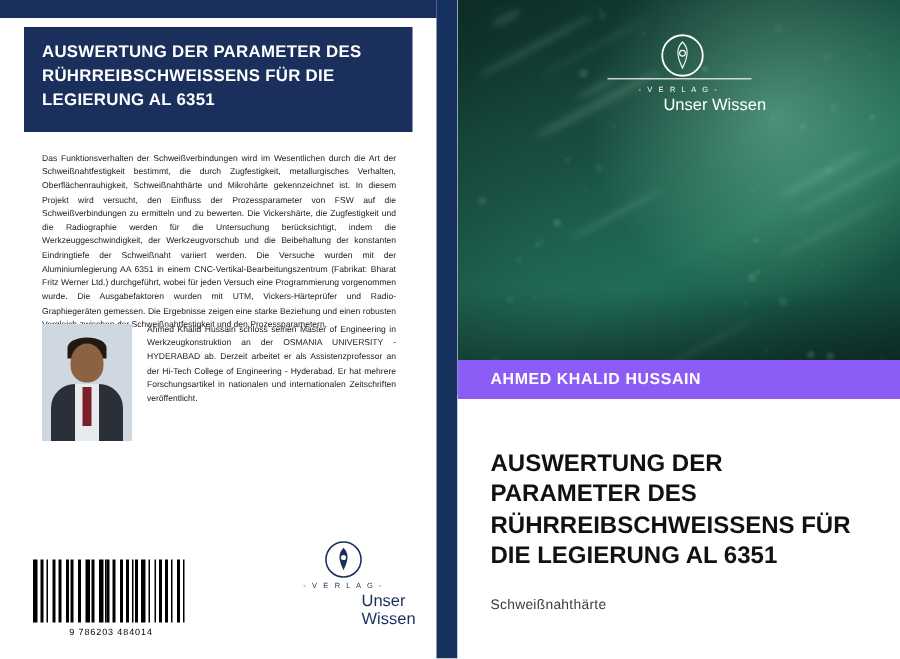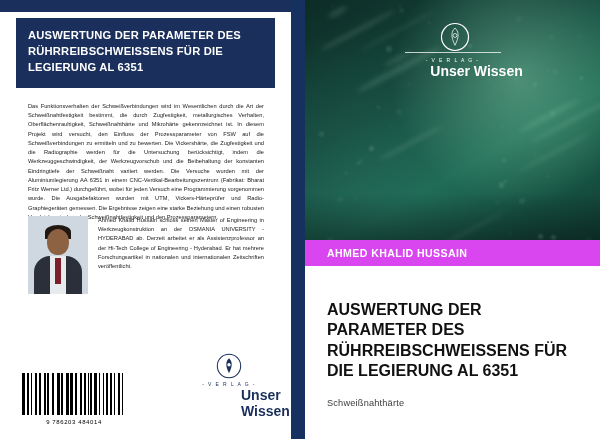--- a/index.html
+++ b/index.html
@@ -180,22 +180,22 @@
     height: 26px;
     margin: 0 auto 2px auto;
   }
   .pub-verlag {
     font-size: 5px;
     letter-spacing: 1.4px;
     color: #1a2f5c;
     margin-bottom: 1px;
   }
   .pub-name {
-    font-size: 14px;
-    font-weight: bold;
+    font-size: 11px;
+    font-weight: normal;
     color: #1a2f5c;
     line-height: 1.1;
     margin-left: 48px;
   }
 
   
   .spine {
     position: absolute;
     left: 291px;
     top: 0;
@@ -260,21 +260,21 @@
     background: rgba(255,255,255,0.75);
     margin: 4px auto 4px auto;
   }
   .front-author-band {
     position: absolute;
     left: 0;
     top: 240px;
     width: 295px;
     padding: 7px 22px;
     box-sizing: border-box;
-    background: #d946ef;
+    background: #8b5cf6;
     color: #ffffff;
     font-size: 10.6px;
     font-weight: bold;
     letter-spacing: 0.4px;
   }
   .front-title {
     position: absolute;
     left: 22px;
     top: 300px;
     width: 250px;

